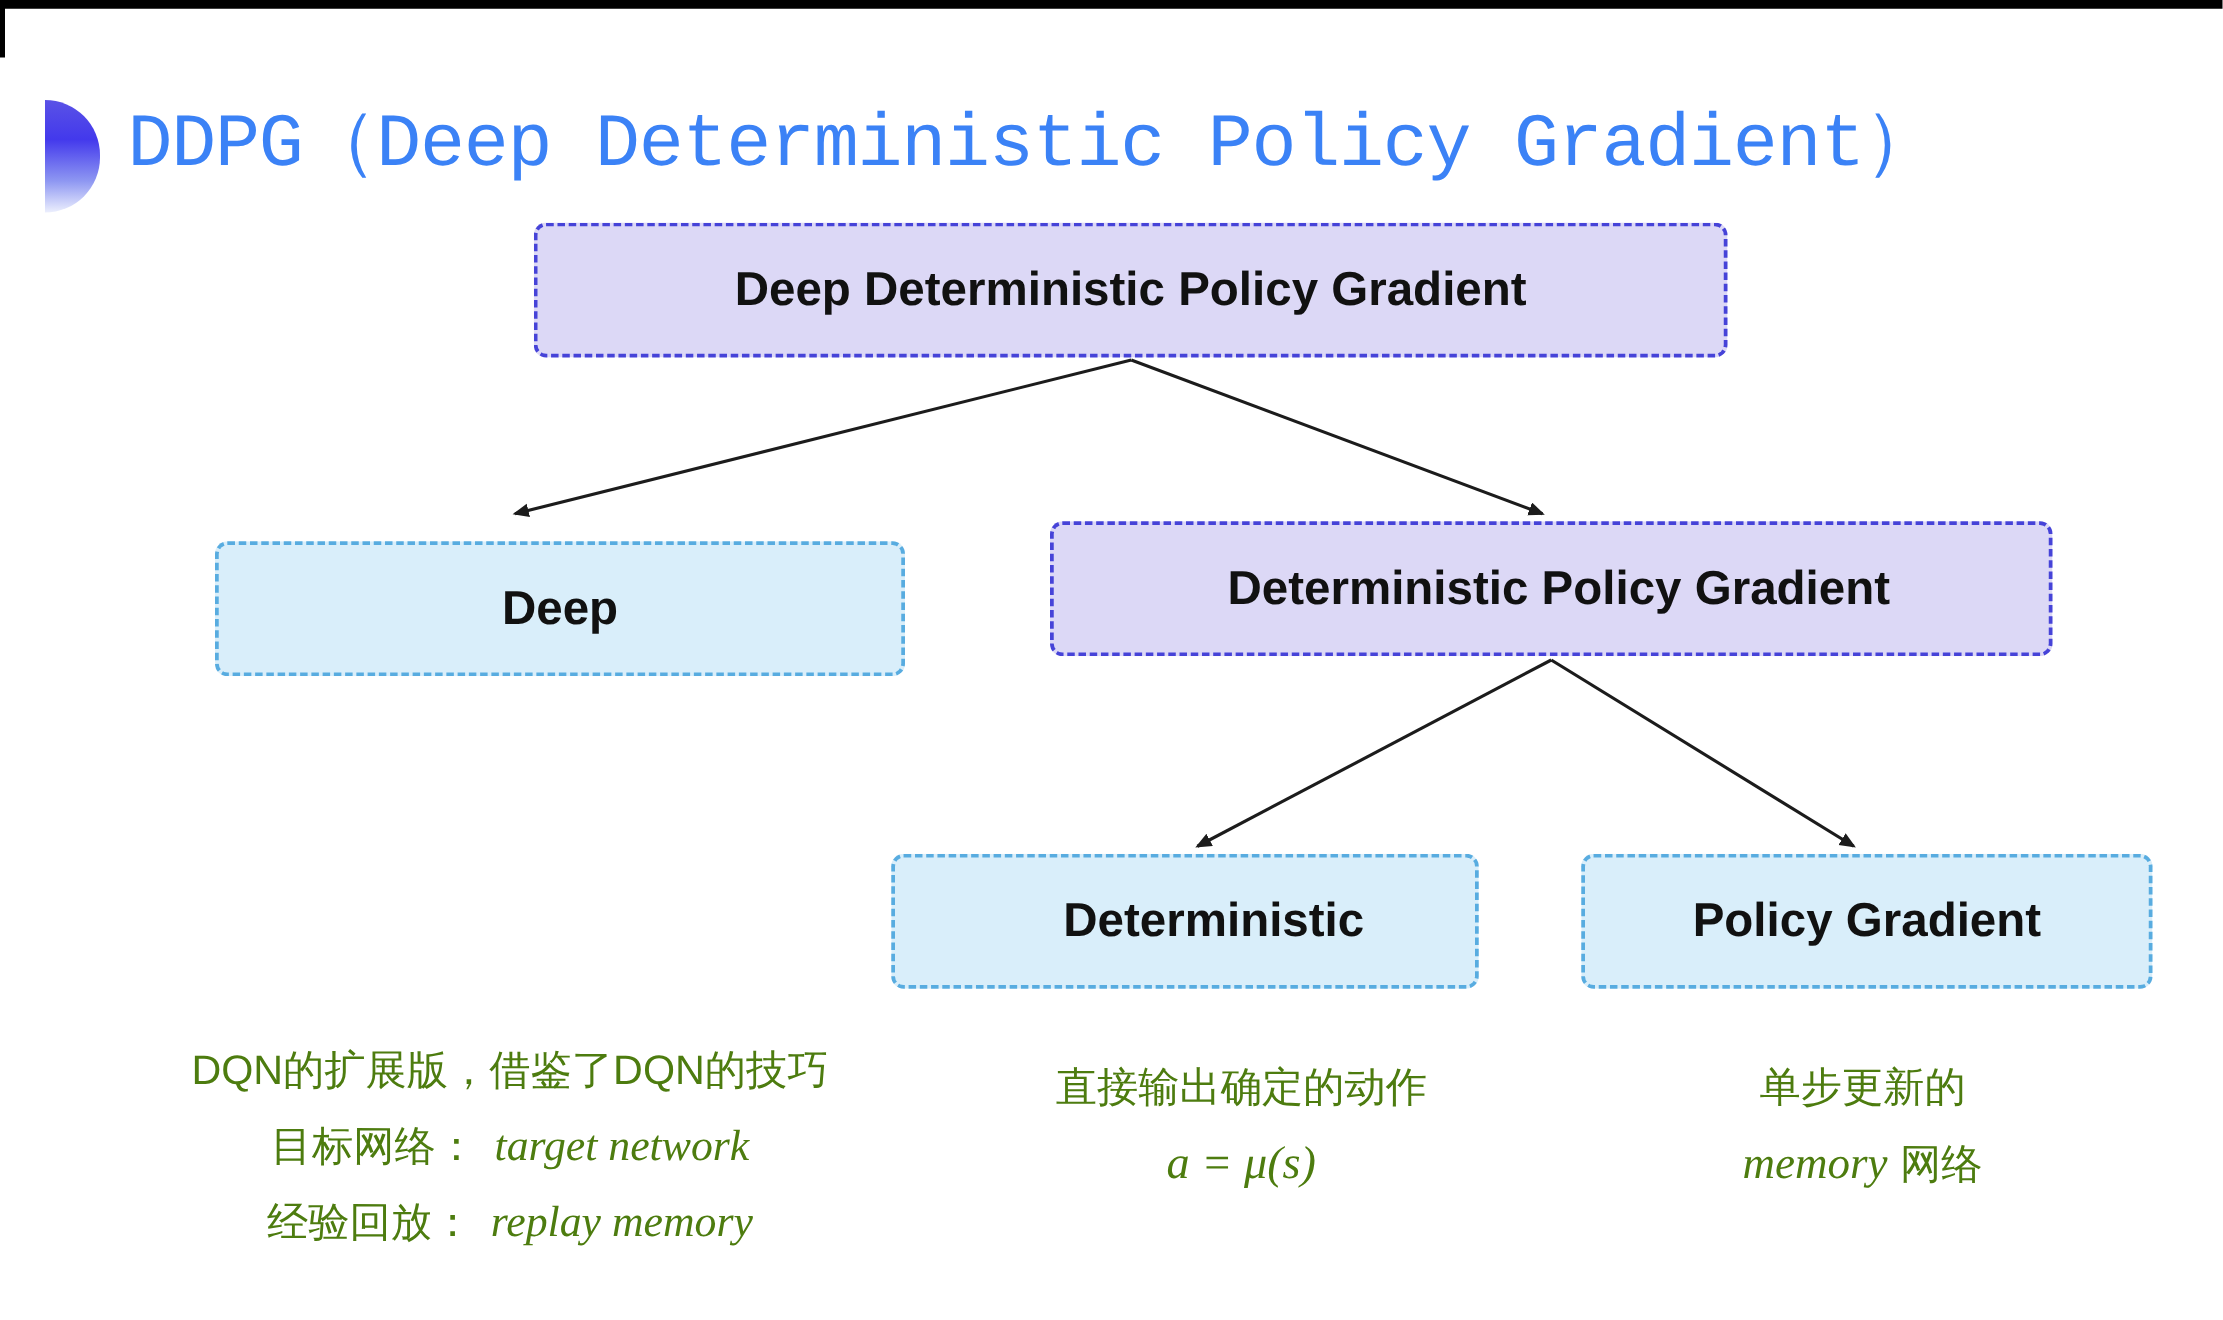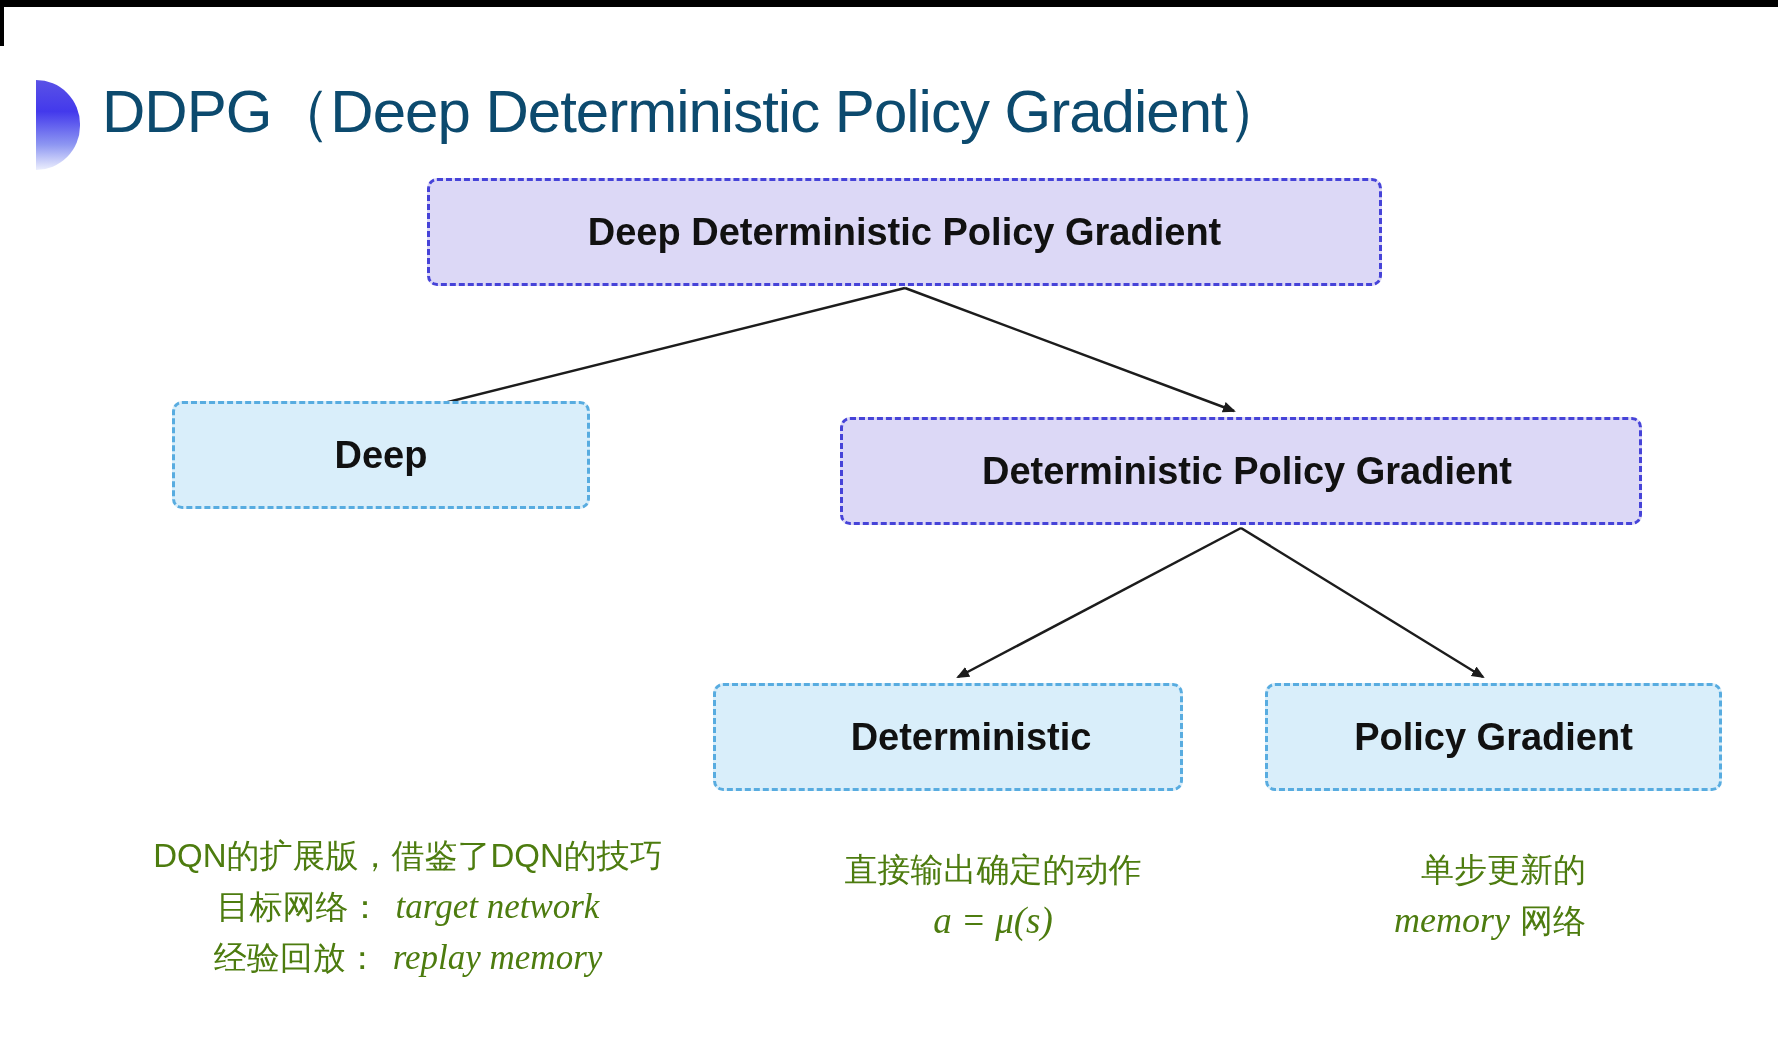--- a/index.html
+++ b/index.html
@@ -11,48 +11,48 @@
   .frame-top{position:absolute;left:0;top:0;width:1778px;height:7px;background:#000;}
   .frame-left{position:absolute;left:0;top:0;width:4px;height:46px;background:#000;}
 
   .title-icon{
     position:absolute;left:36px;top:80px;width:44px;height:90px;
     border-radius:0 45px 45px 0 / 0 45px 45px 0;
     background:linear-gradient(180deg,#5a52e6 0%,#4339ec 35%,#8e97f2 72%,#eceffd 100%);
   }
   .page-title{
     position:absolute;left:102px;top:72px;
-    font-size:60px;font-weight:400;color:#0c4a6e;
-    letter-spacing:-1px;white-space:nowrap;
+    font-size:60px;font-weight:400;color:#3b82f6;
+    letter-spacing:-1px;white-space:nowrap;font-family:Liberation Mono, monospace;
   }
 
   .node{
     position:absolute;display:flex;align-items:center;justify-content:center;
     border-radius:10px;font-size:38px;font-weight:600;color:#111;
     white-space:nowrap;box-sizing:border-box;text-align:center;
   }
   .node.purple{background:var(--purple-fill,#dcd8f6);border:3px dashed var(--purple-border,#4643d8);}
   .node.blue{background:var(--blue-fill,#d9eefa);border:3px dashed var(--blue-border,#58ace0);}
 
   .node-root{left:427px;top:178px;width:955px;height:108px;}
-  .node-deep{left:172px;top:401px;width:418px;height:108px;}
+  .node-deep{left:172px;top:433px;width:552px;height:108px;}
   .node-dpg{left:840px;top:417px;width:802px;height:108px;padding-left:12px;}
   .node-det{left:713px;top:683px;width:470px;height:108px;padding-left:46px;}
   .node-pg{left:1265px;top:683px;width:457px;height:108px;}
 
   .arrows{position:absolute;left:0;top:0;width:1778px;height:1056px;pointer-events:none;}
 
   .note{
     position:absolute;text-align:center;white-space:nowrap;
     font-size:33px;color:#4d7c0f;transform:translateX(-50%);
   }
   .note-deep{left:408px;top:834px;}
   .note-det{left:993px;top:848px;}
-  .note-pg{left:1490px;top:848px;text-align:right;}
-  .note .row{margin-top:6px;}
+  .note-pg{left:1490px;top:848px;}
+  .note .row{margin-top:16px;}
   .note .row:first-child{margin-top:0;}
   .term{
     font-family:"Liberation Serif","DejaVu Serif",serif;
     font-style:italic;font-size:35px;margin-left:14px;
   }
   .formula{
     font-family:"Liberation Serif","DejaVu Serif",serif;
     font-style:italic;font-size:37px;margin-top:6px;
   }
   .term-inline{

